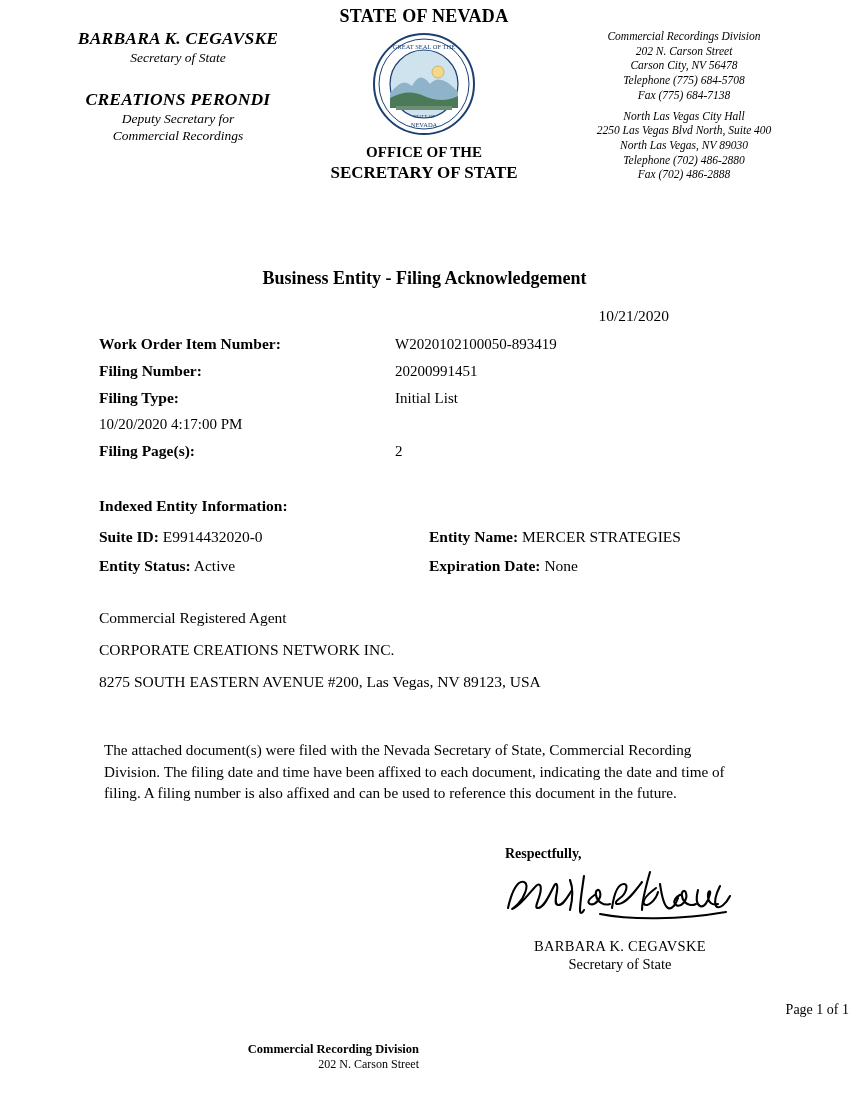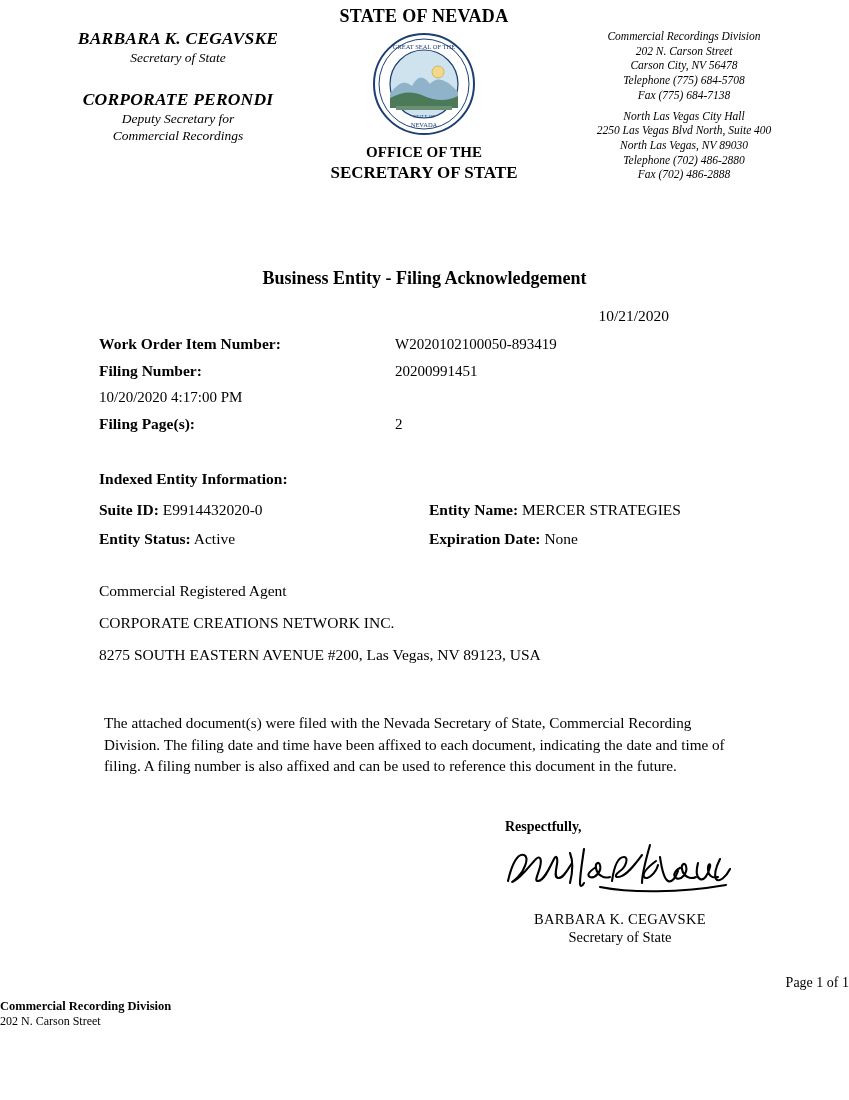--- a/index.html
+++ b/index.html
@@ -209,22 +209,22 @@
   }
 
   .page-num {
     text-align: right;
     font-size: 14px;
     margin-top: 6px;
     font-family: Liberation Serif, serif;
   }
 
   .footer {
-    margin-top: 8px;
-    text-align: left;
+    margin-top: 24px;
+    text-align: right;
     padding-right: 430px;
   }
   .footer-line1 {
     font-weight: bold;
     font-size: 12.5px;
   }
   .footer-line2 {
     font-size: 12px;
   }
 </style>
@@ -234,21 +234,21 @@
 <div class="page">
 
   <div class="header">
 
     <div class="hdr-left">
       <div class="block1">
         <div class="officer-name">BARBARA K. CEGAVSKE</div>
         <div class="officer-title">Secretary of State</div>
       </div>
       <div class="block2">
-        <div class="officer-name">CORPORATE PERONDI</div>
+        <div class="officer-name">CREATIONS PERONDI</div>
         <div class="officer-title">Deputy Secretary for</div>
         <div class="officer-title">Commercial Recordings</div>
       </div>
     </div>
 
     <div class="hdr-center">
       <div class="state-title">STATE OF NEVADA</div>
       <div class="seal-wrap">
         <svg viewBox="0 0 104 104" width="104" height="104" aria-hidden="true">
           <circle cx="52" cy="52" r="50" fill="#ffffff" stroke="#1b3f73" stroke-width="2"></circle>
@@ -286,20 +286,24 @@
   <div class="date-line">10/21/2020</div>
 
   <div class="fields">
     <div class="field-row">
       <div class="field-label">Work Order Item Number:</div>
       <div class="field-value">W2020102100050-893419</div>
     </div>
     <div class="field-row">
       <div class="field-label">Filing Number:</div>
       <div class="field-value">20200991451</div>
+    </div>
+    <div class="field-row">
+      <div class="field-label">Filing Type:</div>
+      <div class="field-value">Initial List</div>
     </div>
     <div class="field-row">
       <div class="field-value">10/20/2020 4:17:00 PM</div>
     </div>
     <div class="field-row">
       <div class="field-label">Filing Page(s):</div>
       <div class="field-value">2</div>
     </div>
   </div>
 

